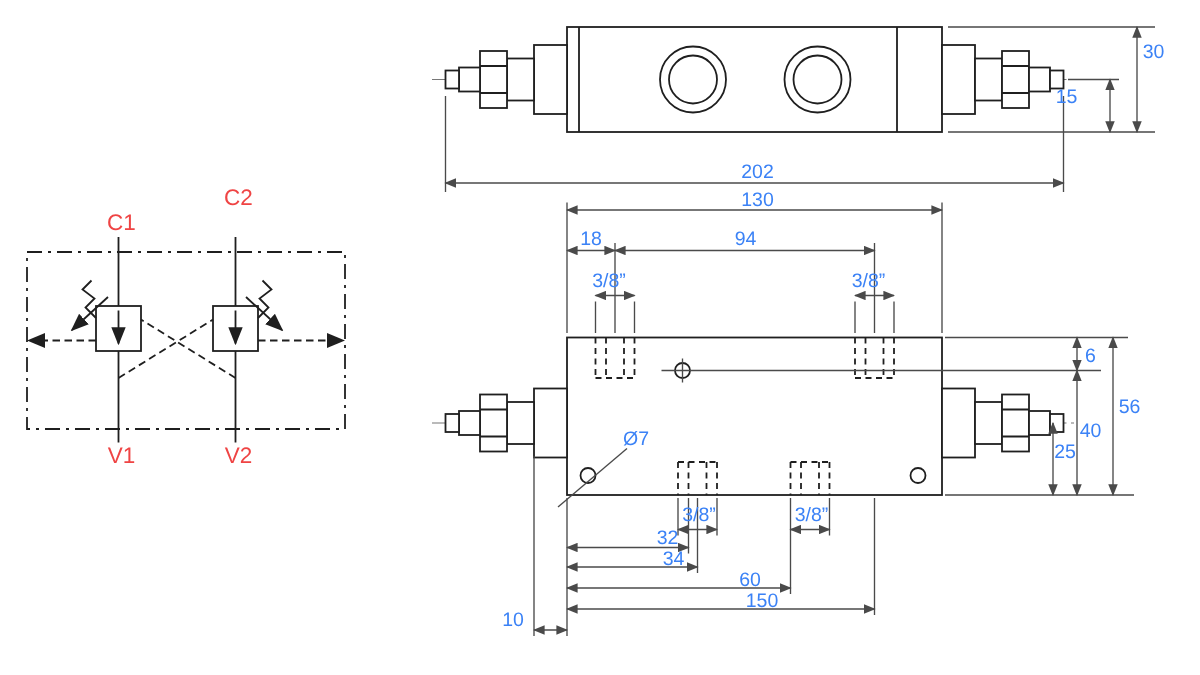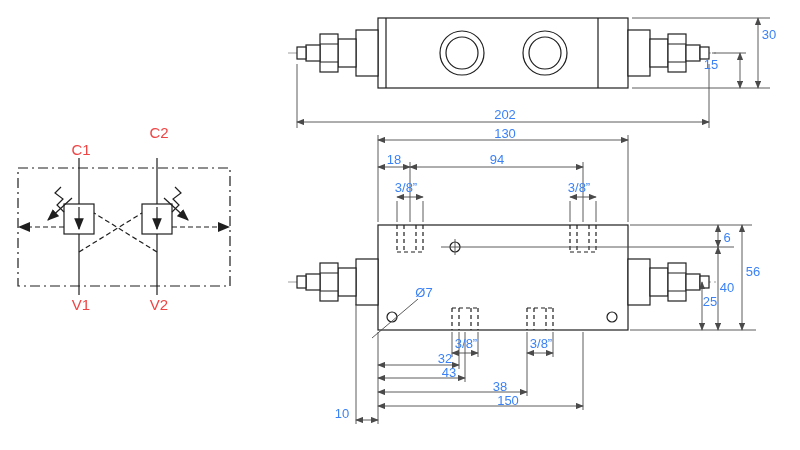--- a/index.html
+++ b/index.html
@@ -145,18 +145,18 @@
 <span class="dim" style="left:406px;top:187px">3/8”</span>
 <span class="dim" style="left:579px;top:187px">3/8”</span>
 <span class="dim" style="left:727px;top:237px">6</span>
 <span class="dim" style="left:753px;top:271px">56</span>
 <span class="dim" style="left:727px;top:287px">40</span>
 <span class="dim" style="left:710px;top:301px">25</span>
 <span class="dim" style="left:424px;top:292px">Ø7</span>
 <span class="dim" style="left:466px;top:343px">3/8”</span>
 <span class="dim" style="left:541px;top:343px">3/8”</span>
 <span class="dim" style="left:445px;top:358px">32</span>
-<span class="dim" style="left:449px;top:372px">43</span>
-<span class="dim" style="left:500px;top:386px">38</span>
+<span class="dim" style="left:449px;top:372px">34</span>
+<span class="dim" style="left:500px;top:386px">60</span>
 <span class="dim" style="left:508px;top:400px">150</span>
 <span class="dim" style="left:342px;top:413px">10</span>
 
 </div>
 
 </body></html>

